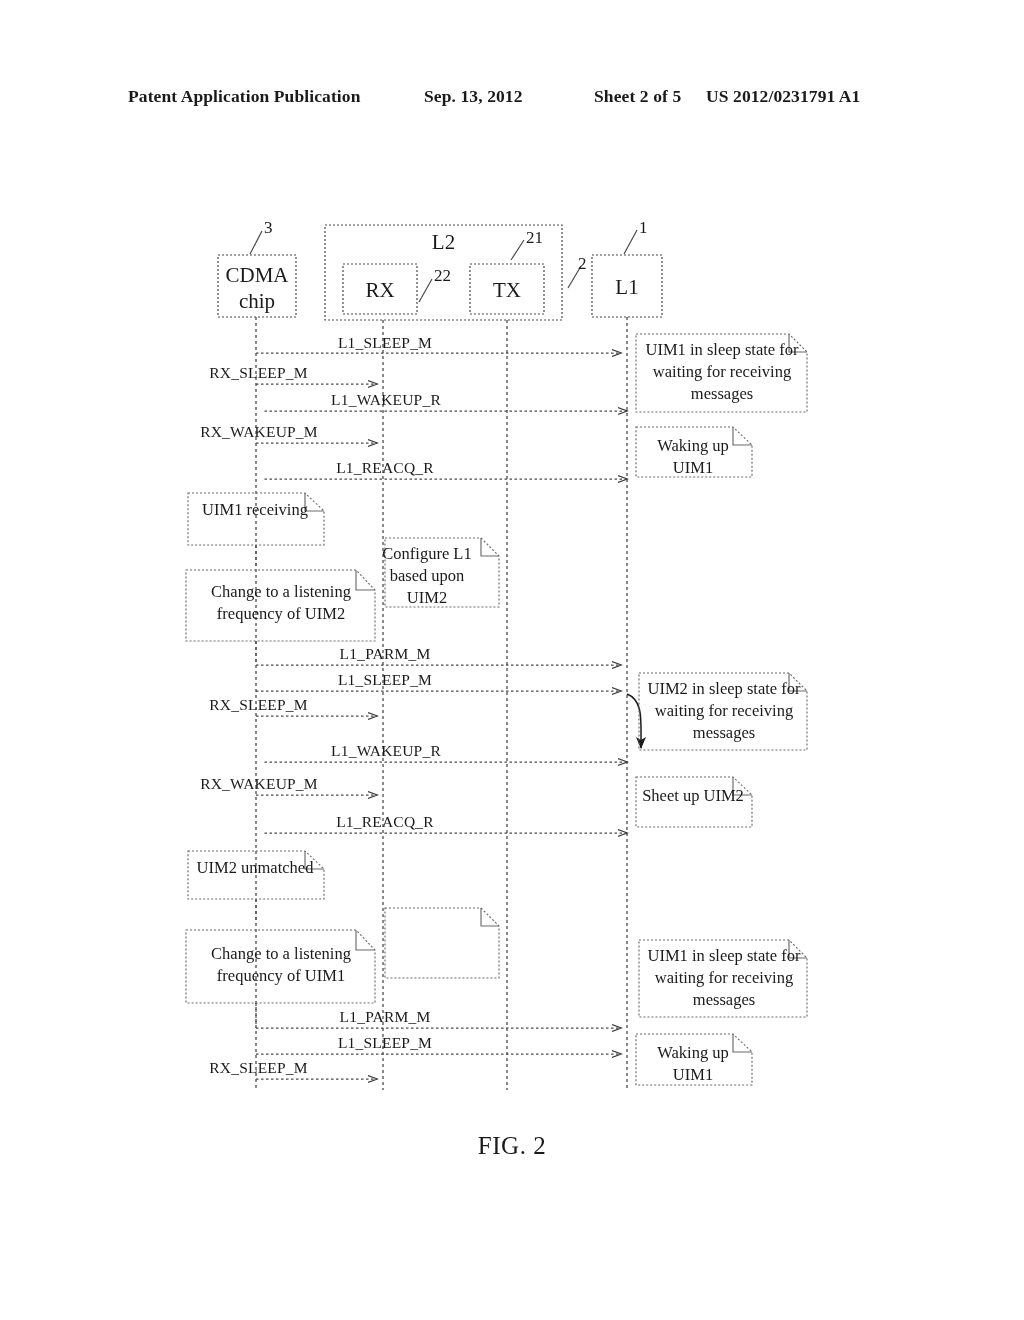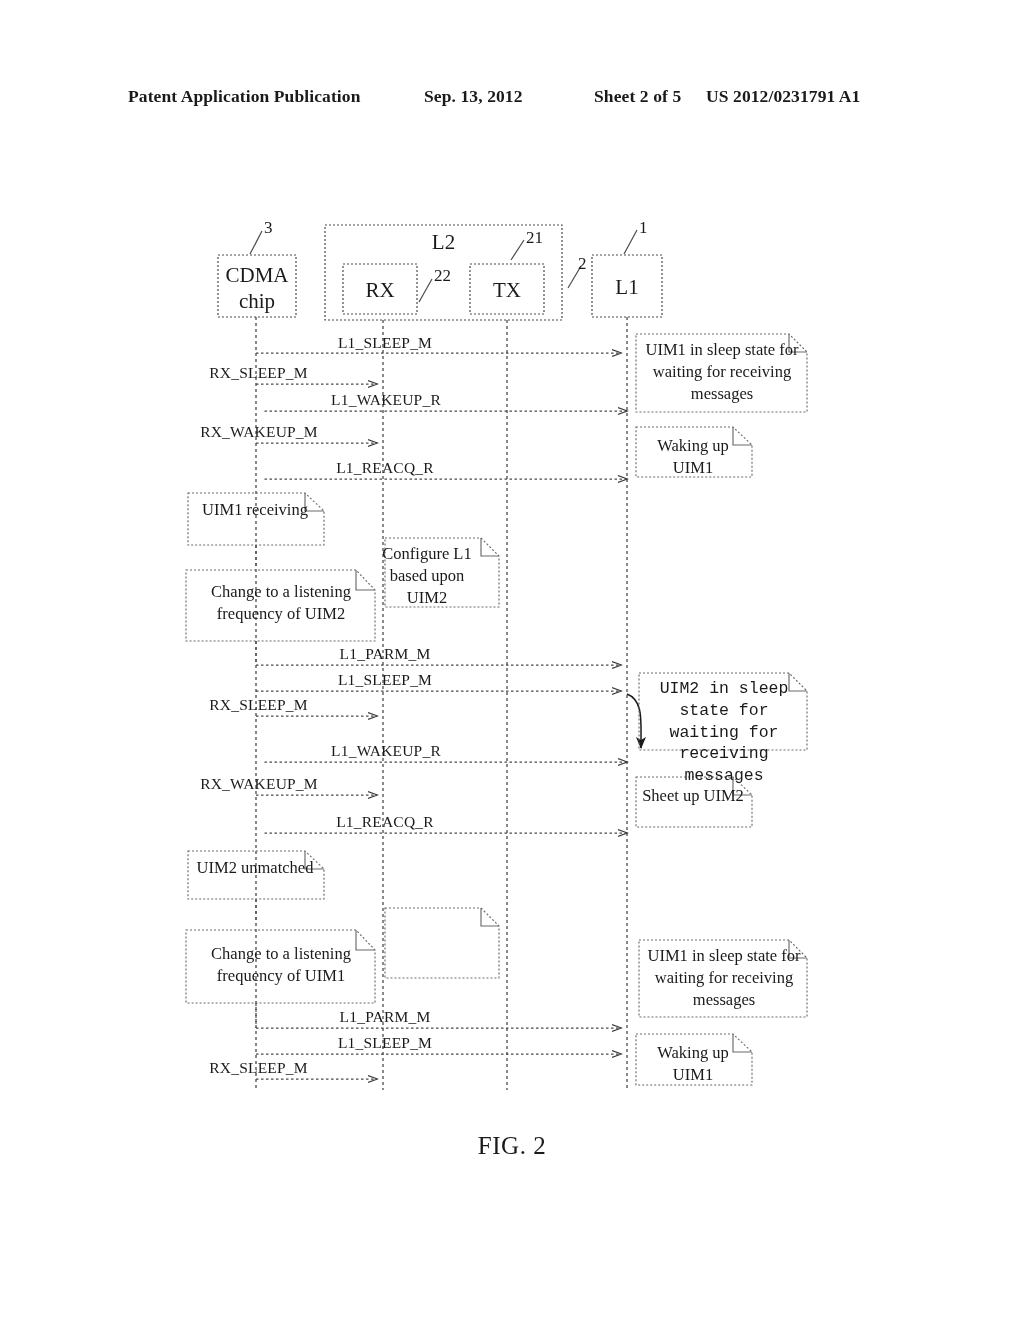--- a/index.html
+++ b/index.html
@@ -263,21 +263,21 @@
 
   <div class="lbl msg-label" style="left:322px; top:1008px; width:126px;">L1_PARM_M</div>
   <div class="lbl msg-label" style="left:320px; top:1034px; width:130px;">L1_SLEEP_M</div>
   <div class="lbl msg-label" style="left:196px; top:1059px; width:125px;">RX_SLEEP_M</div>
 
   <div class="note-text" style="left:643px; top:339px; width:158px;">UIM1 in sleep state for waiting for receiving messages</div>
   <div class="note-text" style="left:640px; top:435px; width:106px;">Waking up UIM1</div>
   <div class="note-text" style="left:192px; top:499px; width:126px;">UIM1 receiving</div>
   <div class="note-text" style="left:192px; top:581px; width:178px;">Change to a listening frequency of UIM2</div>
   <div class="note-text" style="left:375px; top:543px; width:104px;">Configure L1 based upon UIM2</div>
-  <div class="note-text" style="left:646px; top:678px; width:156px;font-family:Liberation Mono, monospace;">UIM2 in sleep state for waiting for receiving messages</div>
+  <div class="note-text" style="left:646px; top:678px; width:156px;">UIM2 in sleep state for waiting for receiving messages</div>
   <div class="note-text" style="left:640px; top:785px; width:106px;">Sheet up UIM2</div>
   <div class="note-text" style="left:192px; top:857px; width:126px;">UIM2 unmatched</div>
   <div class="note-text" style="left:192px; top:943px; width:178px;">Change to a listening frequency of UIM1</div>
   <div class="note-text" style="left:646px; top:945px; width:156px;">UIM1 in sleep state for waiting for receiving messages</div>
   <div class="note-text" style="left:640px; top:1042px; width:106px;">Waking up UIM1</div>
 </div>
 
 <div id="fig-caption">FIG. 2</div>
 
 </body></html>

